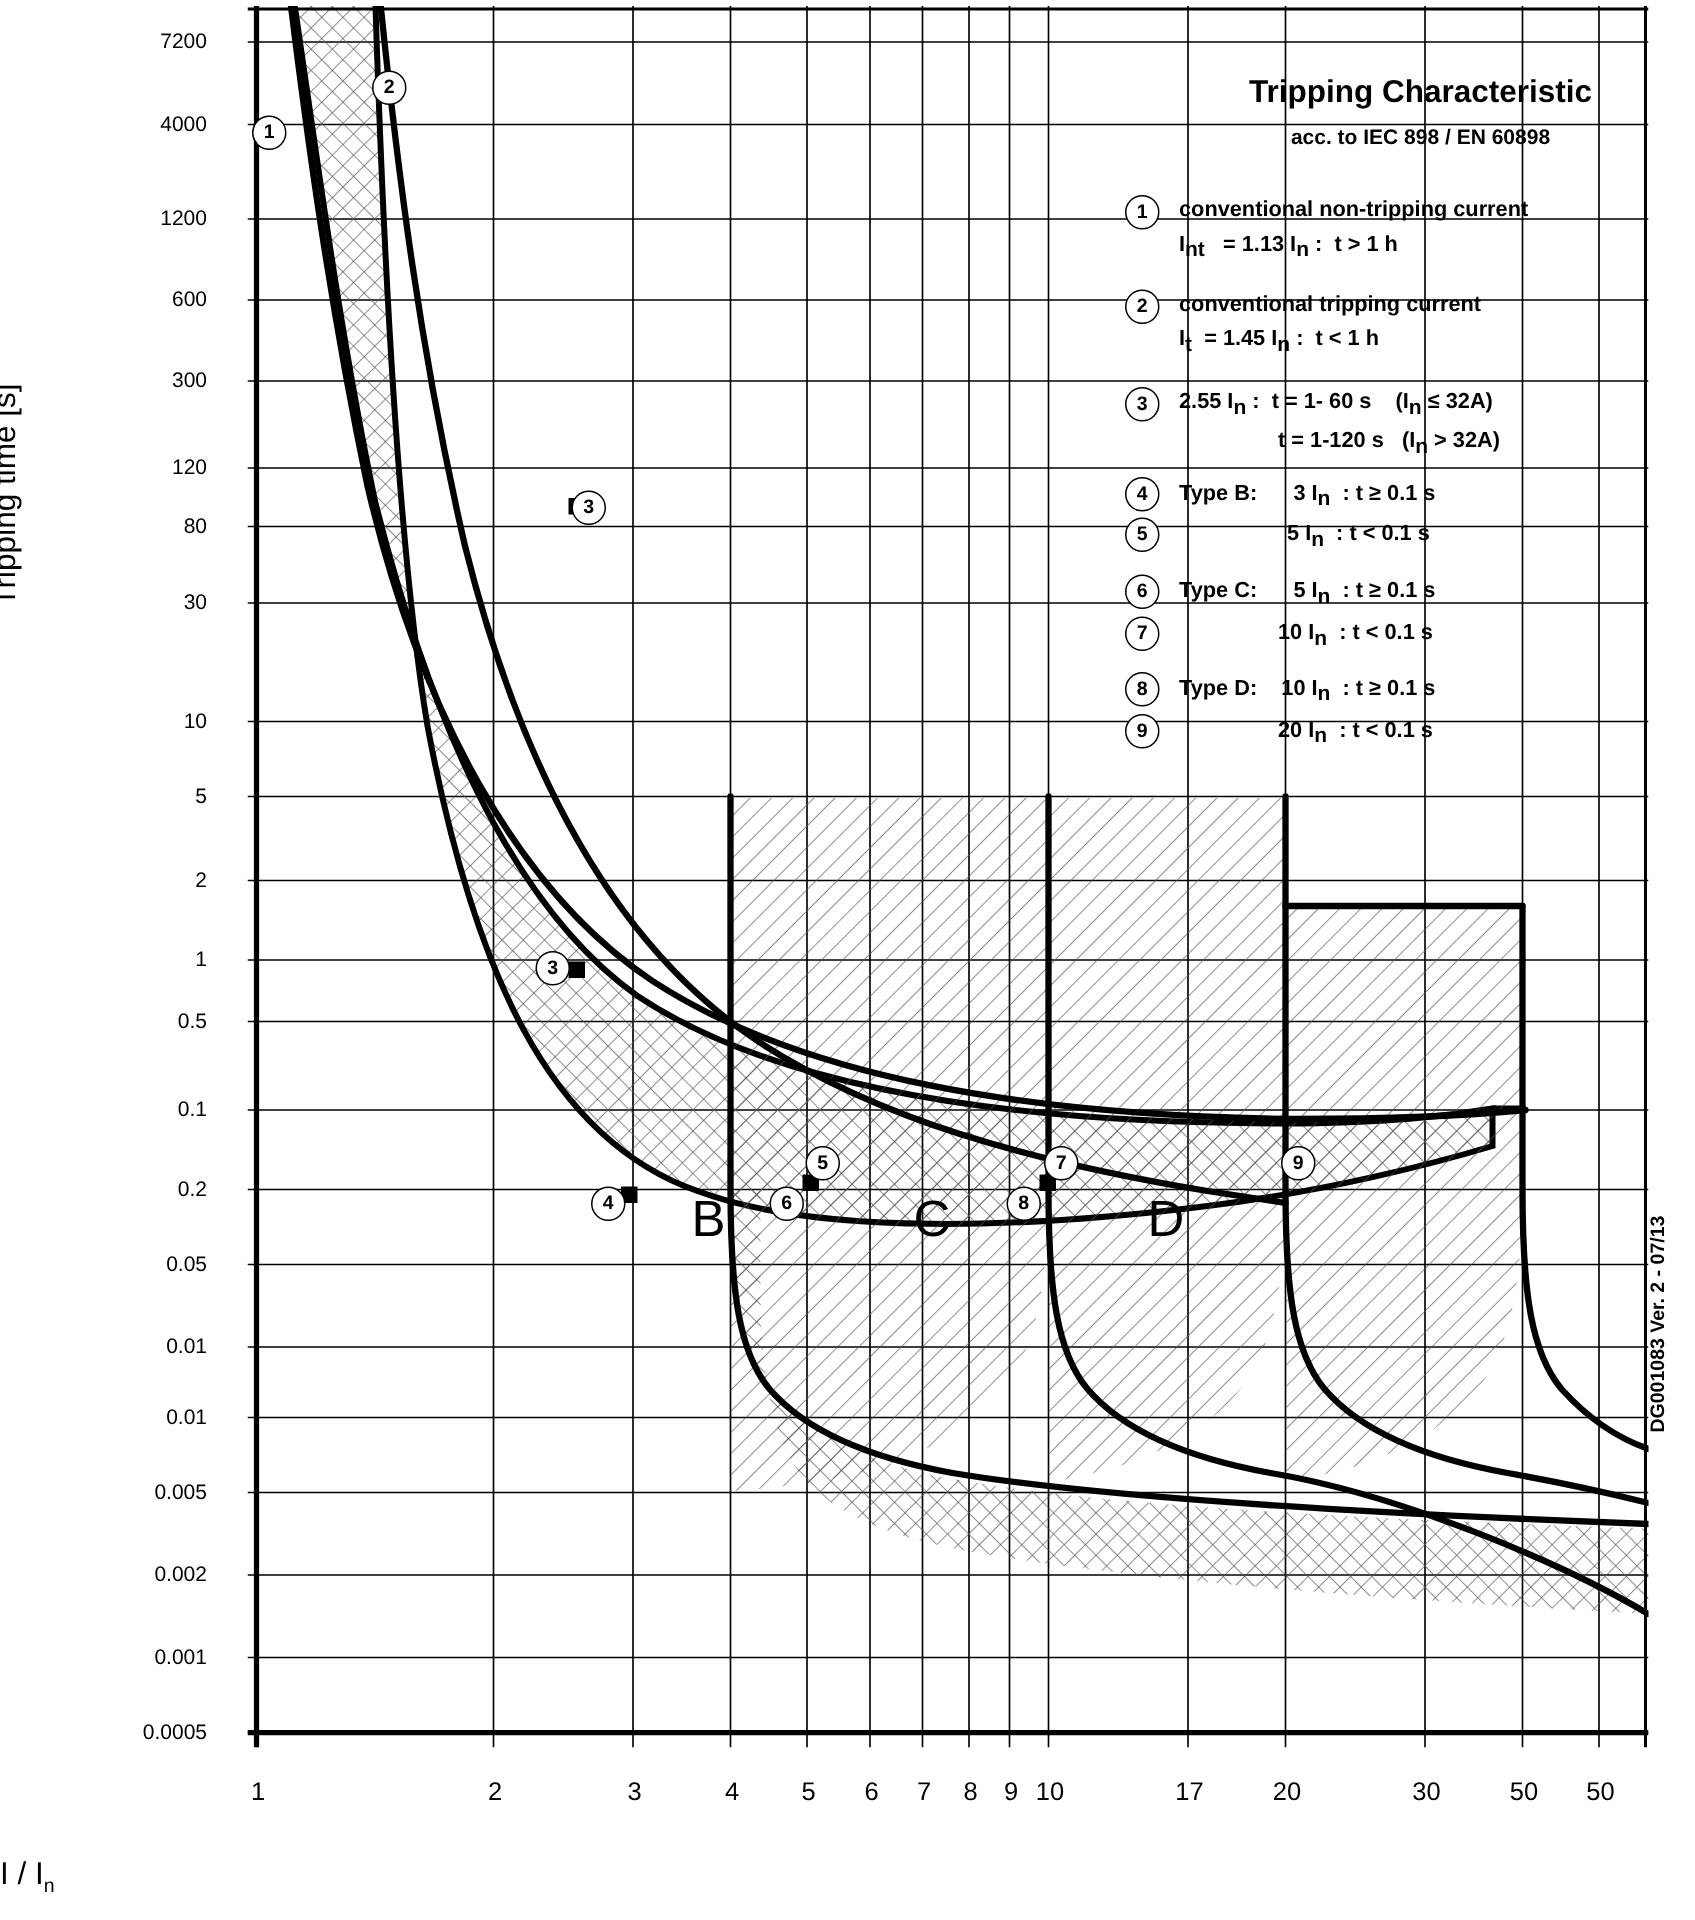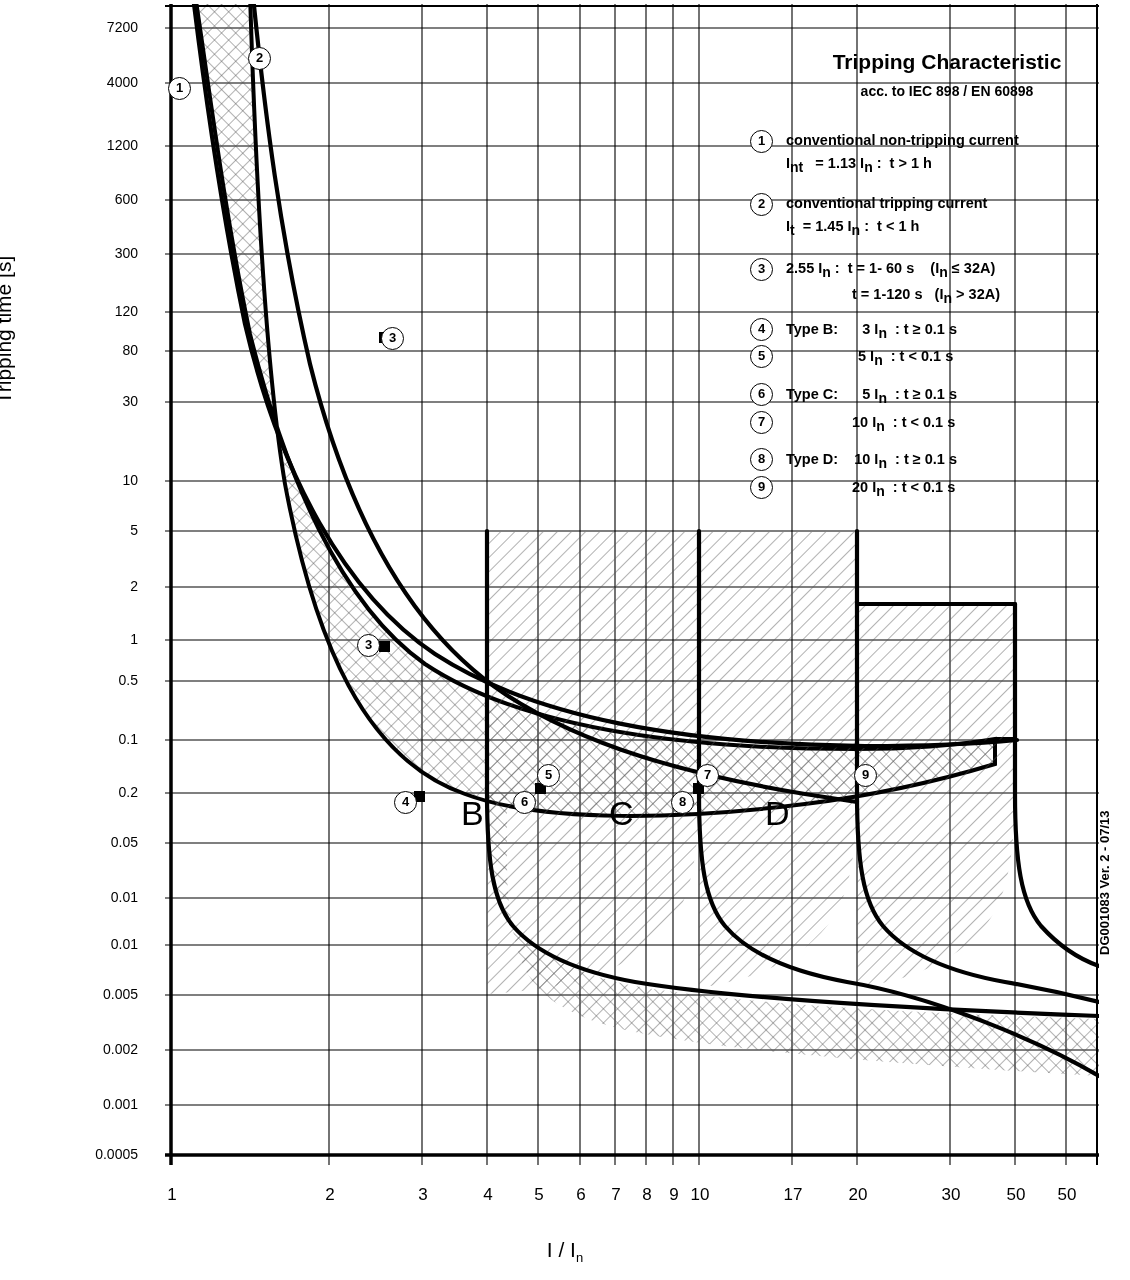--- a/index.html
+++ b/index.html
@@ -6,21 +6,21 @@
   body{width:1130px;height:1280px;position:relative;font-family:"Liberation Sans",sans-serif;color:#000;}
   #root{position:absolute;left:0;top:0;width:1130px;height:1280px;}
 
   
   .ylabel{
     position:absolute;left:-8px;top:480px;width:300px;
     transform:rotate(-90deg);transform-origin:left top;
     font-size:21px;text-align:center;white-space:nowrap;
   }
   .xlabel{
-    position:absolute;left:0;top:1238px;width:1130px;text-align:center;font-size:21px;
+    position:absolute;left:0;top:1238px;width:1130px;text-align:left;font-size:21px;
   }
   .xlabel sub,.ylabel sub{font-size:13px;}
 
   .ytick{
     position:absolute;right:0;width:120px;text-align:right;
     font-size:14px;line-height:17px;transform:translateY(-9px);
   }
   .ytickwrap{position:absolute;left:0px;top:0;width:138px;height:1165px;}
 
   .xtick{

